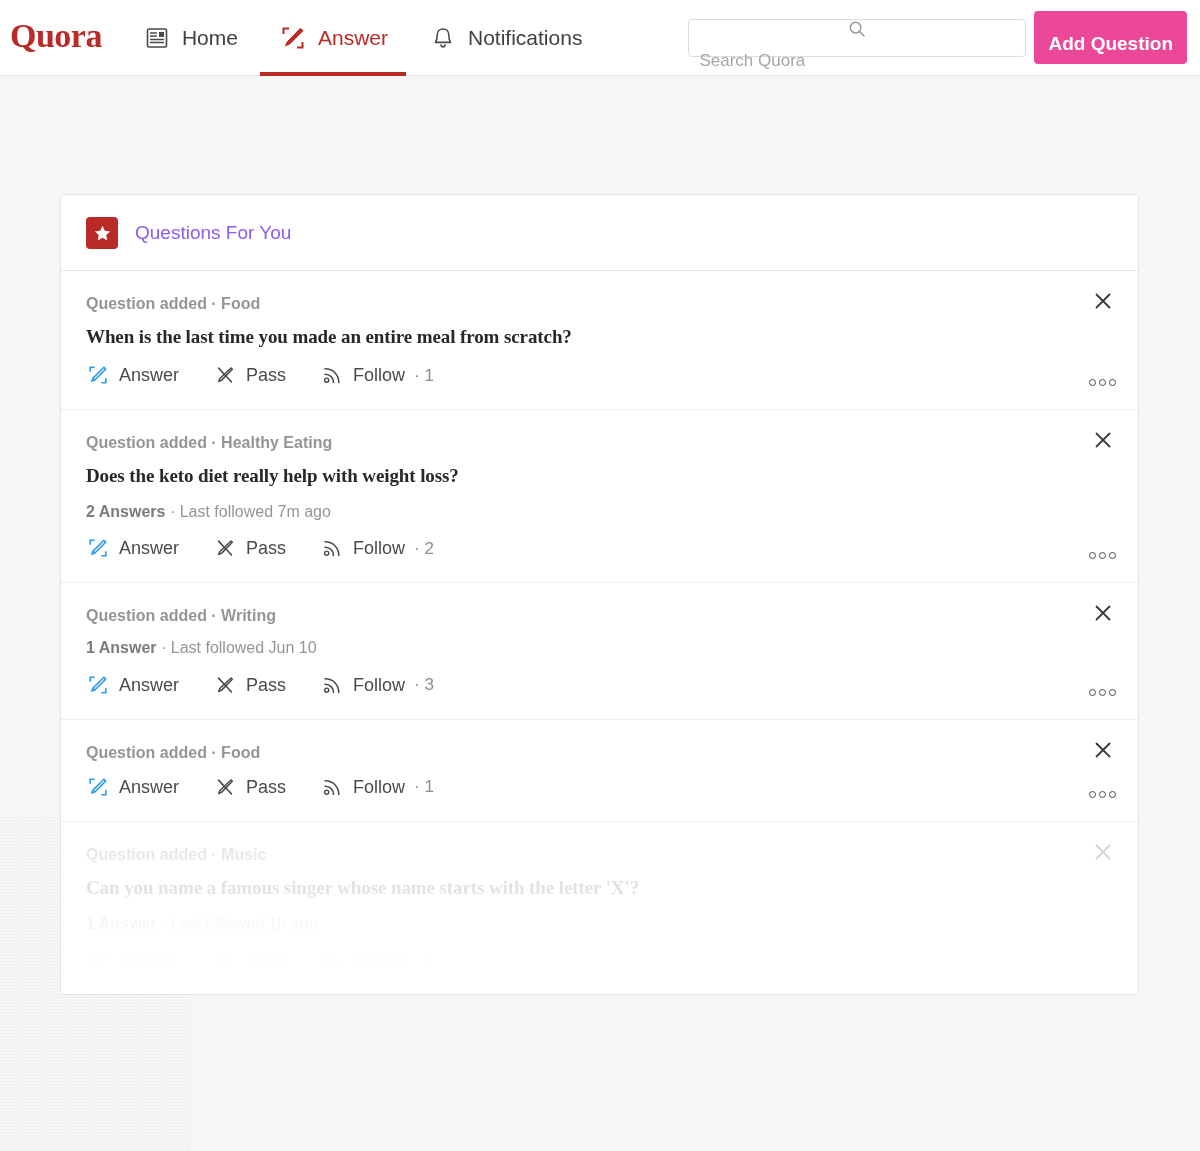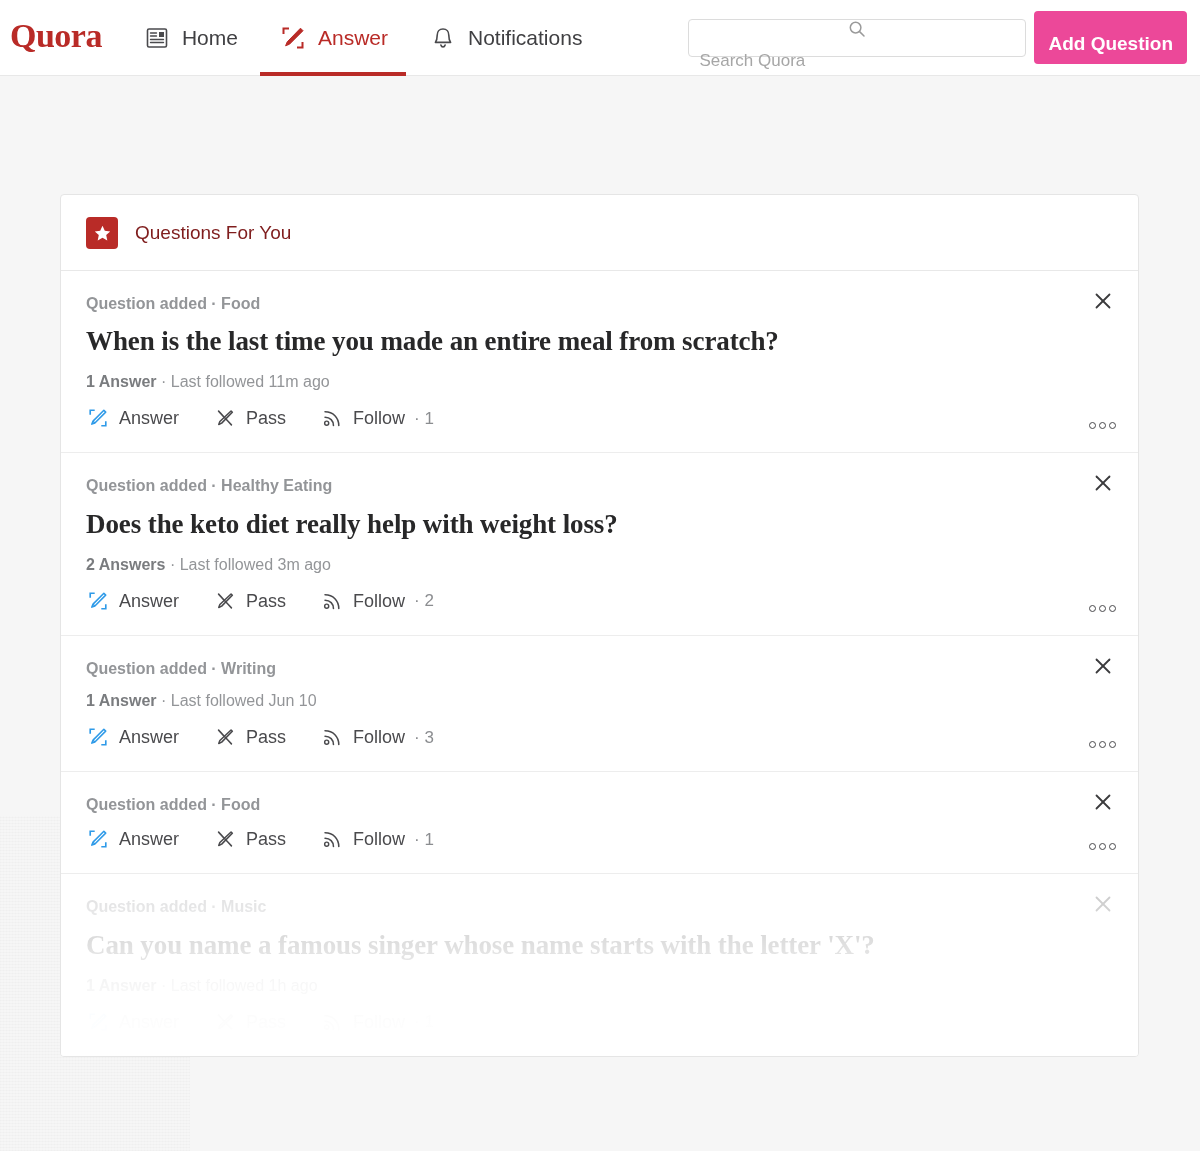--- a/index.html
+++ b/index.html
@@ -145,21 +145,21 @@
     width: 32px; height: 32px;
     background: #b92b27;
     border-radius: 4px;
     display: flex;
     align-items: center;
     justify-content: center;
     flex: 0 0 auto;
   }
   .feed-header-title {
     font-size: 19px;
-    color: #7f1d1d;
+    color: #8b5cf6;
     text-align: center;
   }
 
   
   .qcard {
     position: relative;
     padding: 23px 25px 22px;
     border-bottom: 1px solid #ededed;
   }
   .qcard:last-child { border-bottom: 0; }
@@ -167,21 +167,21 @@
   .q-meta {
     font-size: 16px;
     color: #939598;
     margin-bottom: 13px;
     line-height: 1.2;
     font-weight: bold;
   }
   .q-title {
     font-family: "Liberation Serif", "DejaVu Serif", serif;
     font-weight: bold;
-    font-size: 27px;
+    font-size: 19px;
     color: #282829;
     line-height: 1.15;
     margin: 13px 0 15px 0;
     letter-spacing: -0.1px;
     cursor: pointer;
   }
   .q-stats {
     font-size: 16px;
     color: #939598;
     margin-bottom: 15px;
@@ -317,23 +317,20 @@
           <polygon points="9.5,1.8 11.8,6.7 17.2,7.4 13.2,11.1 14.3,16.5 9.5,13.8 4.7,16.5 5.8,11.1 1.8,7.4 7.2,6.7" fill="#ffffff"></polygon>
         </svg>
       </span>
       <span class="feed-header-title">Questions For You</span>
     </div>
 
     <div id="question-list">
   <div class="qcard">
     <div class="q-meta">Question added · Food</div>
     <h2 class="q-title">When is the last time you made an entire meal from scratch?</h2>
-    <div class="q-stats">
-      <b>1 Answer</b><span> · Last followed 11m ago</span>
-    </div>
     <div class="q-actions">
 
       <div class="action">
         <span class="ai">
           <svg width="22" height="22" viewBox="0 0 24 24">
             <g fill="none" stroke="#2e9ae8" stroke-width="1.8" stroke-linecap="square">
               <polyline points="7.5,3.5 3.5,3.5 3.5,7.5"></polyline>
               <polyline points="20.5,16.5 20.5,20.5 16.5,20.5"></polyline>
             </g>
             <path d="M18.4 3.6 L20.4 5.6 L8.6 17.4 L5.3 18.7 L6.6 15.4 Z" fill="none" stroke="#2e9ae8" stroke-width="1.7" stroke-linejoin="round"></path>
@@ -378,21 +375,21 @@
       <i></i>
             <i></i>
             <i></i>
     </div>
   </div>
 
   <div class="qcard">
     <div class="q-meta">Question added · Healthy Eating</div>
     <h2 class="q-title">Does the keto diet really help with weight loss?</h2>
     <div class="q-stats">
-      <b>2 Answers</b><span> · Last followed 3m ago</span>
+      <b>2 Answers</b><span> · Last followed 7m ago</span>
     </div>
     <div class="q-actions">
 
       <div class="action">
         <span class="ai">
           <svg width="22" height="22" viewBox="0 0 24 24">
             <g fill="none" stroke="#2e9ae8" stroke-width="1.8" stroke-linecap="square">
               <polyline points="7.5,3.5 3.5,3.5 3.5,7.5"></polyline>
               <polyline points="20.5,16.5 20.5,20.5 16.5,20.5"></polyline>
             </g>

